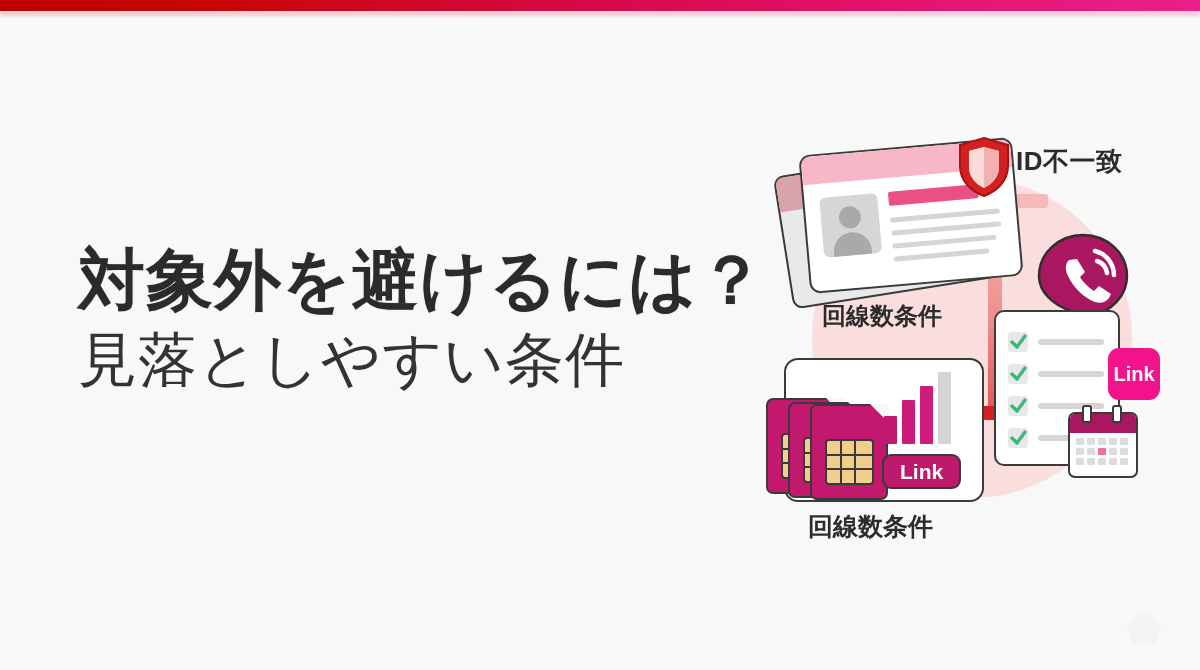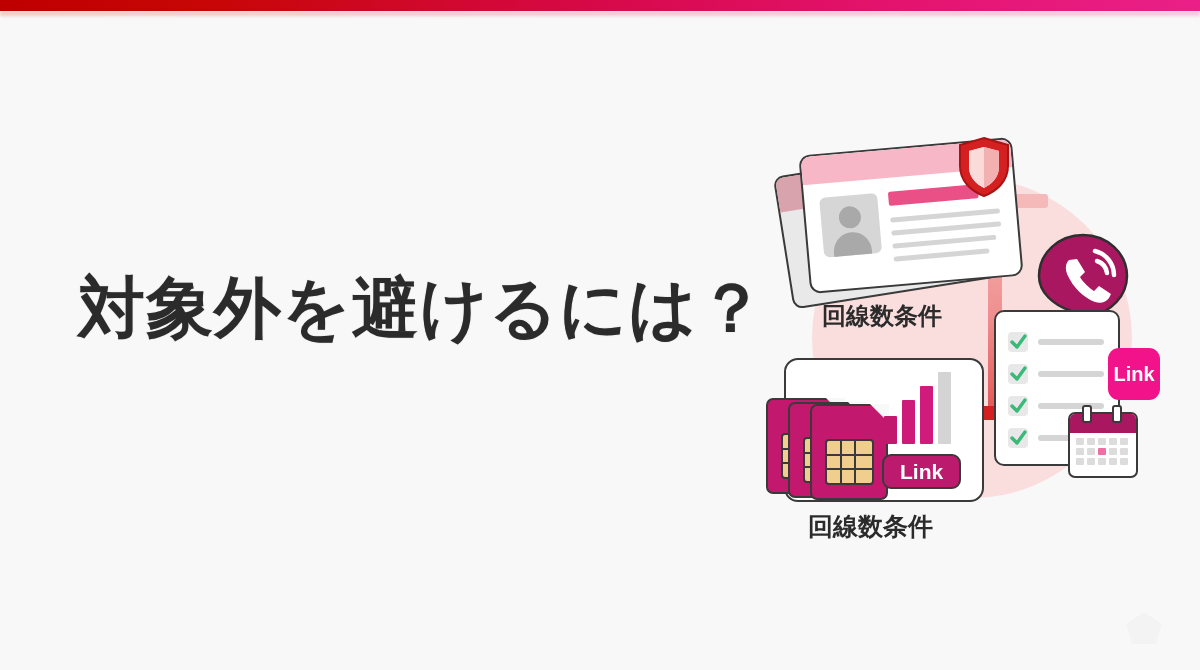--- a/index.html
+++ b/index.html
@@ -33,21 +33,20 @@
     background: linear-gradient(90deg, rgba(200,6,6,0.18) 0%, rgba(234,32,136,0.22) 100%);
     filter: blur(1.5px);
   }
 
   
   .headline {
     position: absolute;
     left: 78px;
     top: 246px;
     width: 700px;
-    margin-top: 28px;
   }
   .headline .line1 {
     font-size: 67px;
     font-weight: 700;
     color: #2b2b2b;
     letter-spacing: 1px;
     line-height: 1.0;
     white-space: nowrap;
     margin: 0 0 18px 0;
     text-shadow: 0 0 1px rgba(43,43,43,0.35);
@@ -472,20 +471,21 @@
 </head>
 <body>
 
 <div class="slide">
 
   <div class="topbar"></div>
   <div class="topbar-fade"></div>
 
   <div class="headline">
     <div class="line1">対象外を避けるには？</div>
+    <div class="line2">見落としやすい条件</div>
   </div>
 
   <div class="art">
 
     <div class="blob"></div>
     <div class="connector-v-cap"></div>
     <div class="connector-v"></div>
     <div class="connector-h"></div>
 
     <div class="card-back">
@@ -606,20 +606,21 @@
         <i></i>
           <i></i>
           <i></i>
           <i></i>
           <i></i>
       </div>
     </div>
     <div class="cal-ring cr1" style="top:295px; left:322px;"></div>
     <div class="cal-ring cr2" style="top:295px; left:352px;"></div>
 
+    <div class="cap cap-id">ID不一致</div>
     <div class="cap cap-lines-top">回線数条件</div>
     <div class="cap cap-lines-bottom">回線数条件</div>
 
   </div>
 
   <div class="watermark">
     <svg viewBox="0 0 44 36" width="44" height="36">
       <path d="M22 2 L40 14 L34 34 L10 34 L4 14 Z" fill="#9a9a9a"></path>
     </svg>
   </div>

